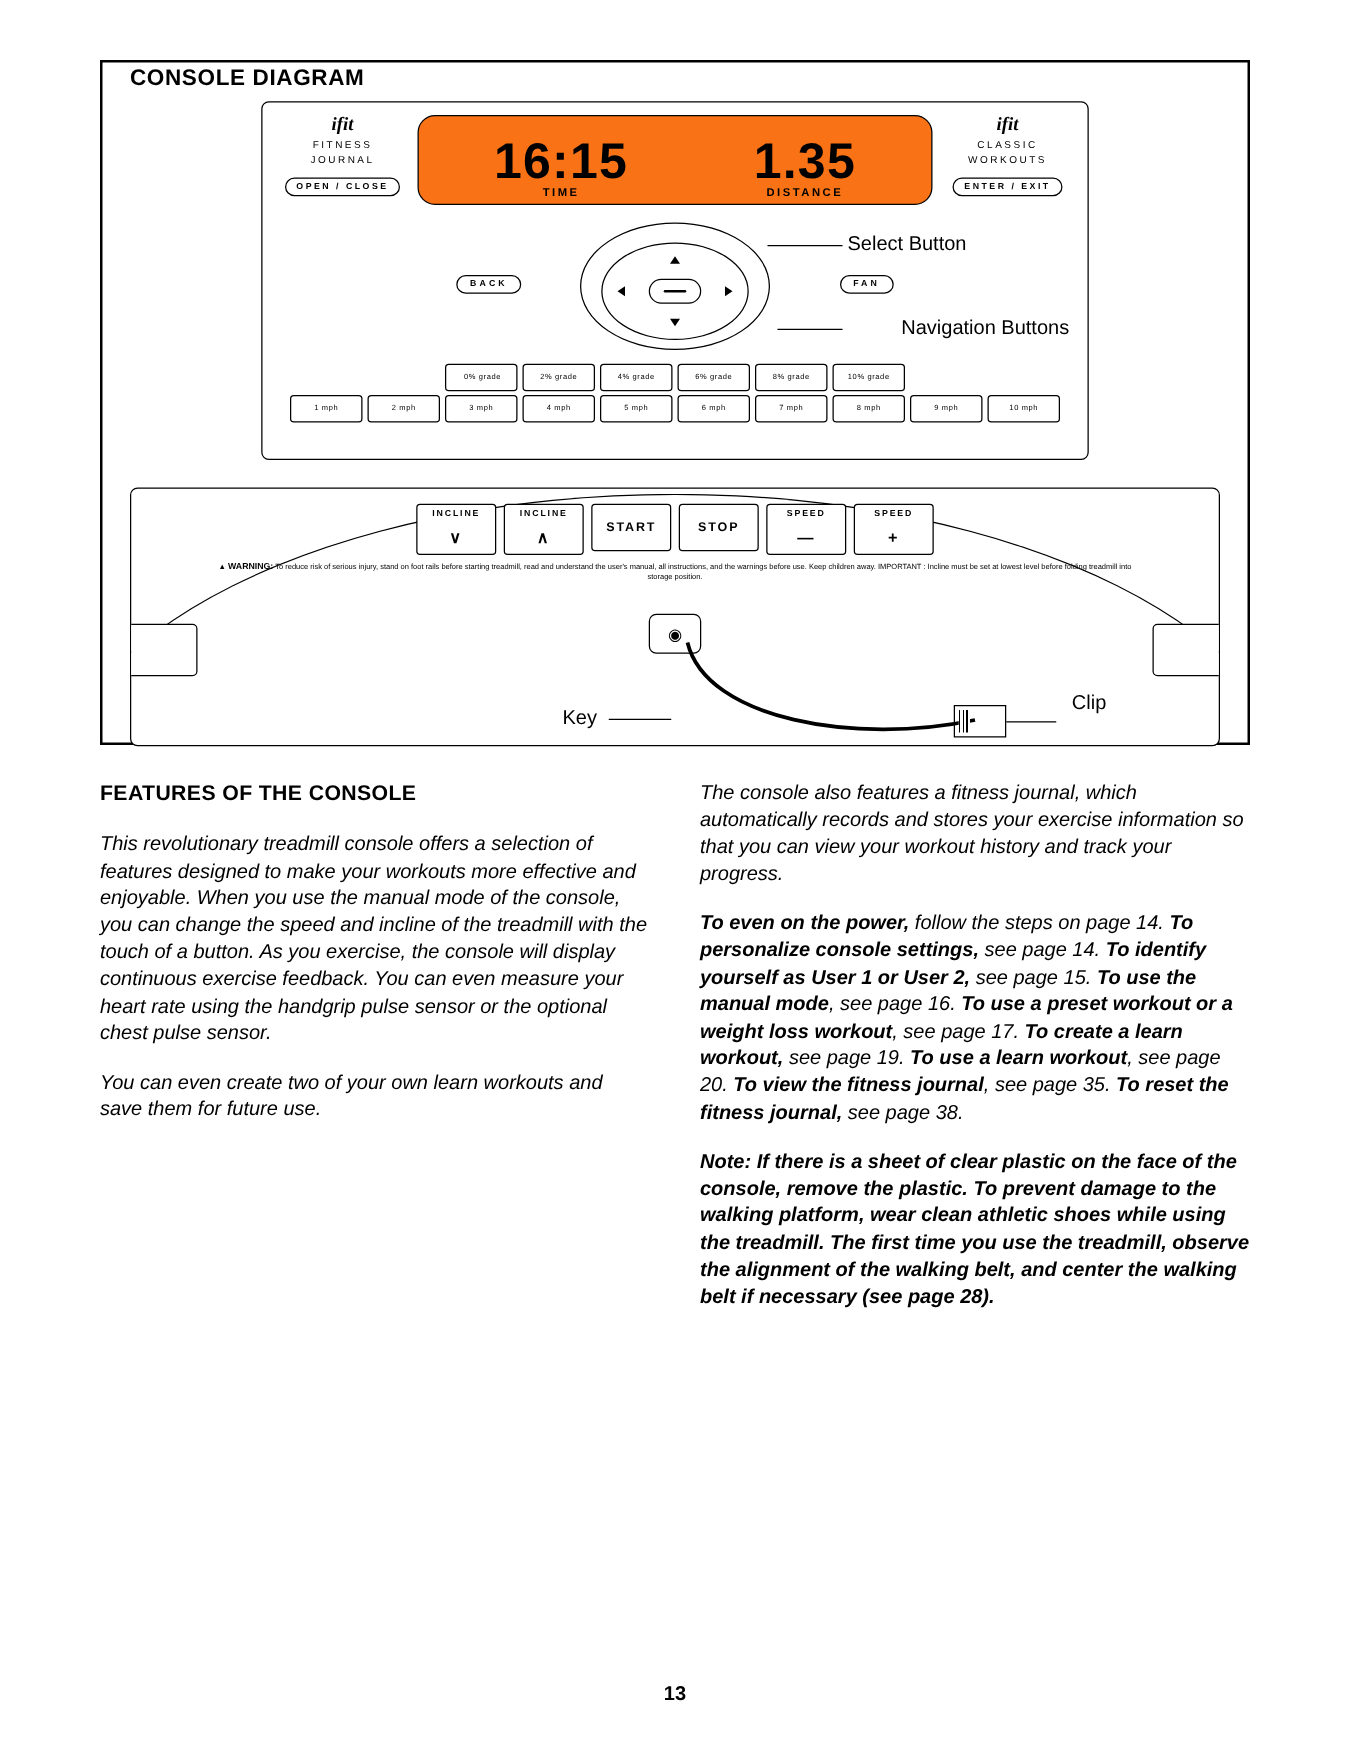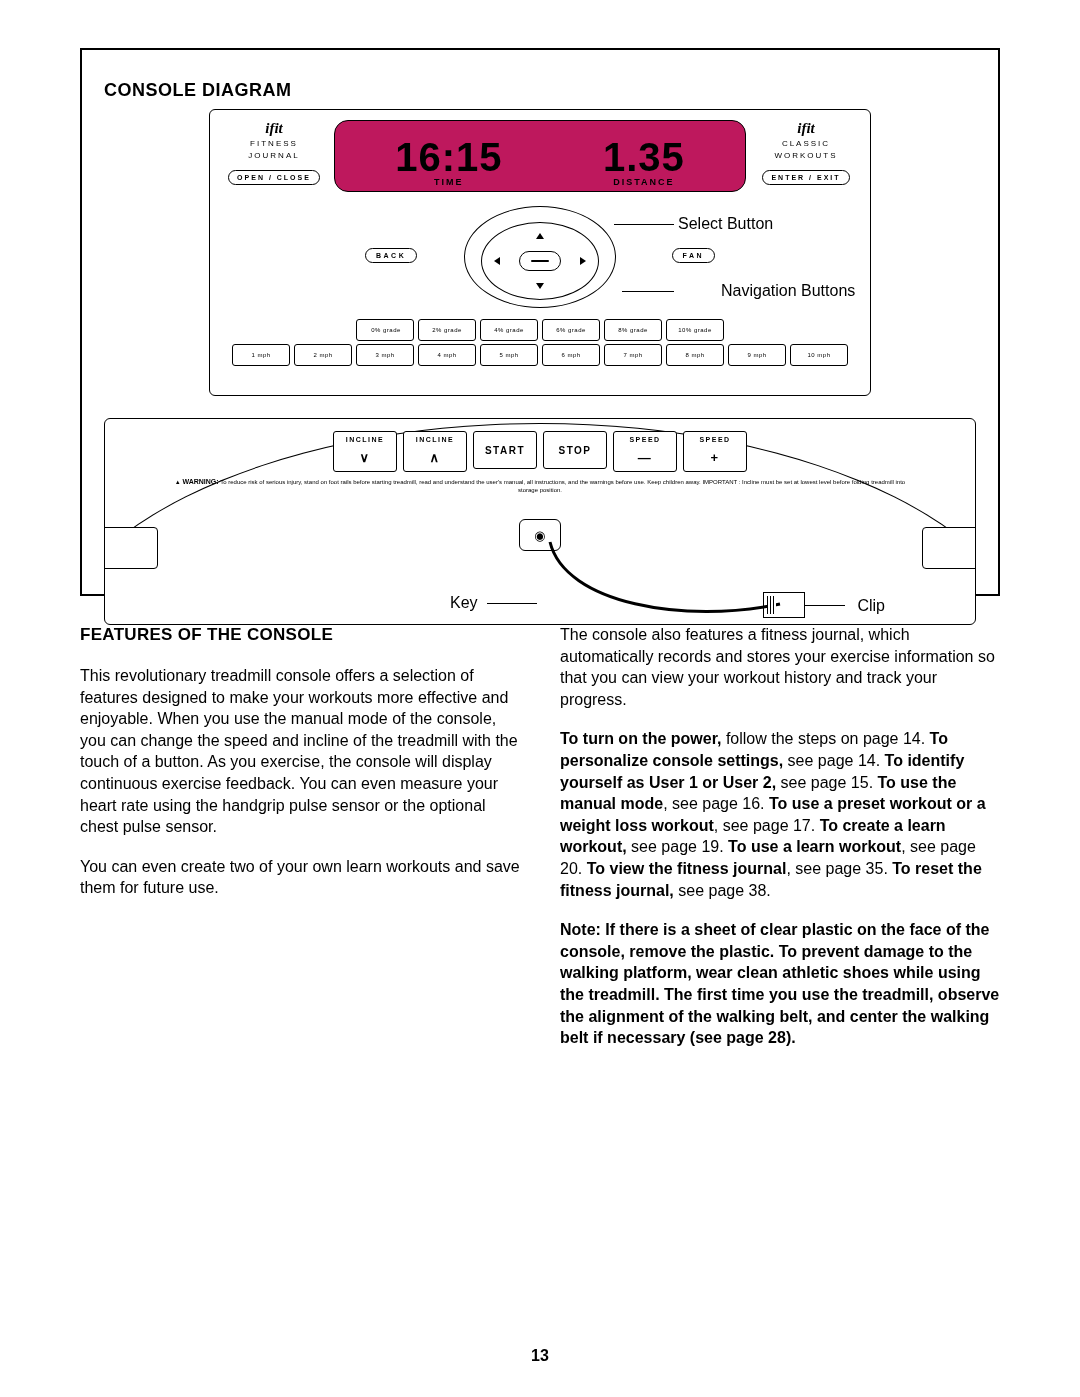--- a/index.html
+++ b/index.html
@@ -13,21 +13,21 @@
     width: 1080px;
     height: 1397px;
     position: relative;
     box-sizing: border-box;
     padding: 48px 80px 30px 80px;
   }
   .diagram-frame {
     border: 2px solid #000;
     width: 100%;
     box-sizing: border-box;
-    padding: 28px 18px 20px 18px;
+    padding: 0 18px 20px 18px;
     position: relative;
     height: 548px;
   }
   .diagram-title {
     font-weight: bold;
     font-size: 18px;
     letter-spacing: .5px;
     margin: 2px 0 8px 4px;
   }
 
@@ -78,21 +78,21 @@
   .lcd {
     flex: 1;
     border: 1px solid #000;
     border-radius: 14px;
     height: 64px;
     display: flex;
     justify-content: space-around;
     align-items: flex-end;
     padding: 2px 10px 4px 10px;
     position: relative;
-    background: #be185d;
+    background: #f97316;
   }
   .lcd-val {
     text-align: center;
     line-height: 1;
   }
   .lcd-big {
     font-family: "Arial Black", Arial, sans-serif;
     font-size: 40px;
     font-weight: 900;
     letter-spacing: 1px;
@@ -302,21 +302,21 @@
     flex:1;
     font-size:16px;
     line-height:1.35;
     text-align:left;
   }
   .col h3{
     font-size:17px;
     margin:0 0 18px 0;
     letter-spacing:.3px;
   }
-  .col p{ margin:0 0 18px 0; }
+  .col p{ margin:0 0 18px 0;font-style:italic; }
   .col b{ font-weight:bold; }
 
   .page-num{
     position:absolute;
     left:0; right:0;
     bottom:32px;
     text-align:center;
     font-weight:bold;
     font-size:16px;
   }
@@ -463,34 +463,34 @@
       <svg class="lanyard" style="left:430px; top:115px;" width="280" height="90">
         <path d="M15 8 C 30 70, 150 90, 245 70" stroke="#000" stroke-width="3" fill="none"></path>
       </svg>
 
       <div class="clip-box"></div>
 
       <div class="callout" style="left:345px; bottom:12px;">Key</div>
       <div class="callout-line" style="left:382px; bottom:20px; width:50px;"></div>
 
       <div class="callout-line" style="right:130px; bottom:18px; width:40px;"></div>
-      <div class="callout" style="right:90px; bottom:9px;text-align:right;">Clip</div>
+      <div class="callout" style="right:90px; bottom:24px;text-align:right;">Clip</div>
     </div>
   </div>
 
   <div class="body-cols">
     <div class="col">
       <h3>FEATURES OF THE CONSOLE</h3>
       <p>This revolutionary treadmill console offers a selection of features designed to make your workouts more effective and enjoyable. When you use the manual mode of the console, you can change the speed and incline of the treadmill with the touch of a button. As you exercise, the console will display continuous exercise feedback. You can even measure your heart rate using the handgrip pulse sensor or the optional chest pulse sensor.</p>
       <p>You can even create two of your own learn workouts and save them for future use.</p>
     </div>
     <div class="col">
       <p>The console also features a fitness journal, which automatically records and stores your exercise information so that you can view your workout history and track your progress.</p>
       <p>
-        <b>To turn on the power,</b><span> follow the steps on page 14. </span>
+        <b>To even on the power,</b><span> follow the steps on page 14. </span>
         <b>To personalize console settings,</b><span> see page 14. </span>
         <b>To identify yourself as User 1 or User 2,</b><span> see page 15. </span>
         <b>To use the manual mode</b><span>, see page 16. </span>
         <b>To use a preset workout or a weight loss workout</b><span>, see page 17. </span>
         <b>To create a learn workout,</b><span> see page 19. </span>
         <b>To use a learn workout</b><span>, see page 20. </span>
         <b>To view the fitness journal</b><span>, see page 35. </span>
         <b>To reset the fitness journal,</b><span> see page 38.</span>
       </p>
       <p><b>Note: If there is a sheet of clear plastic on the face of the console, remove the plastic. To prevent damage to the walking platform, wear clean athletic shoes while using the treadmill. The first time you use the treadmill, observe the alignment of the walking belt, and center the walking belt if necessary (see page 28).</b></p>

